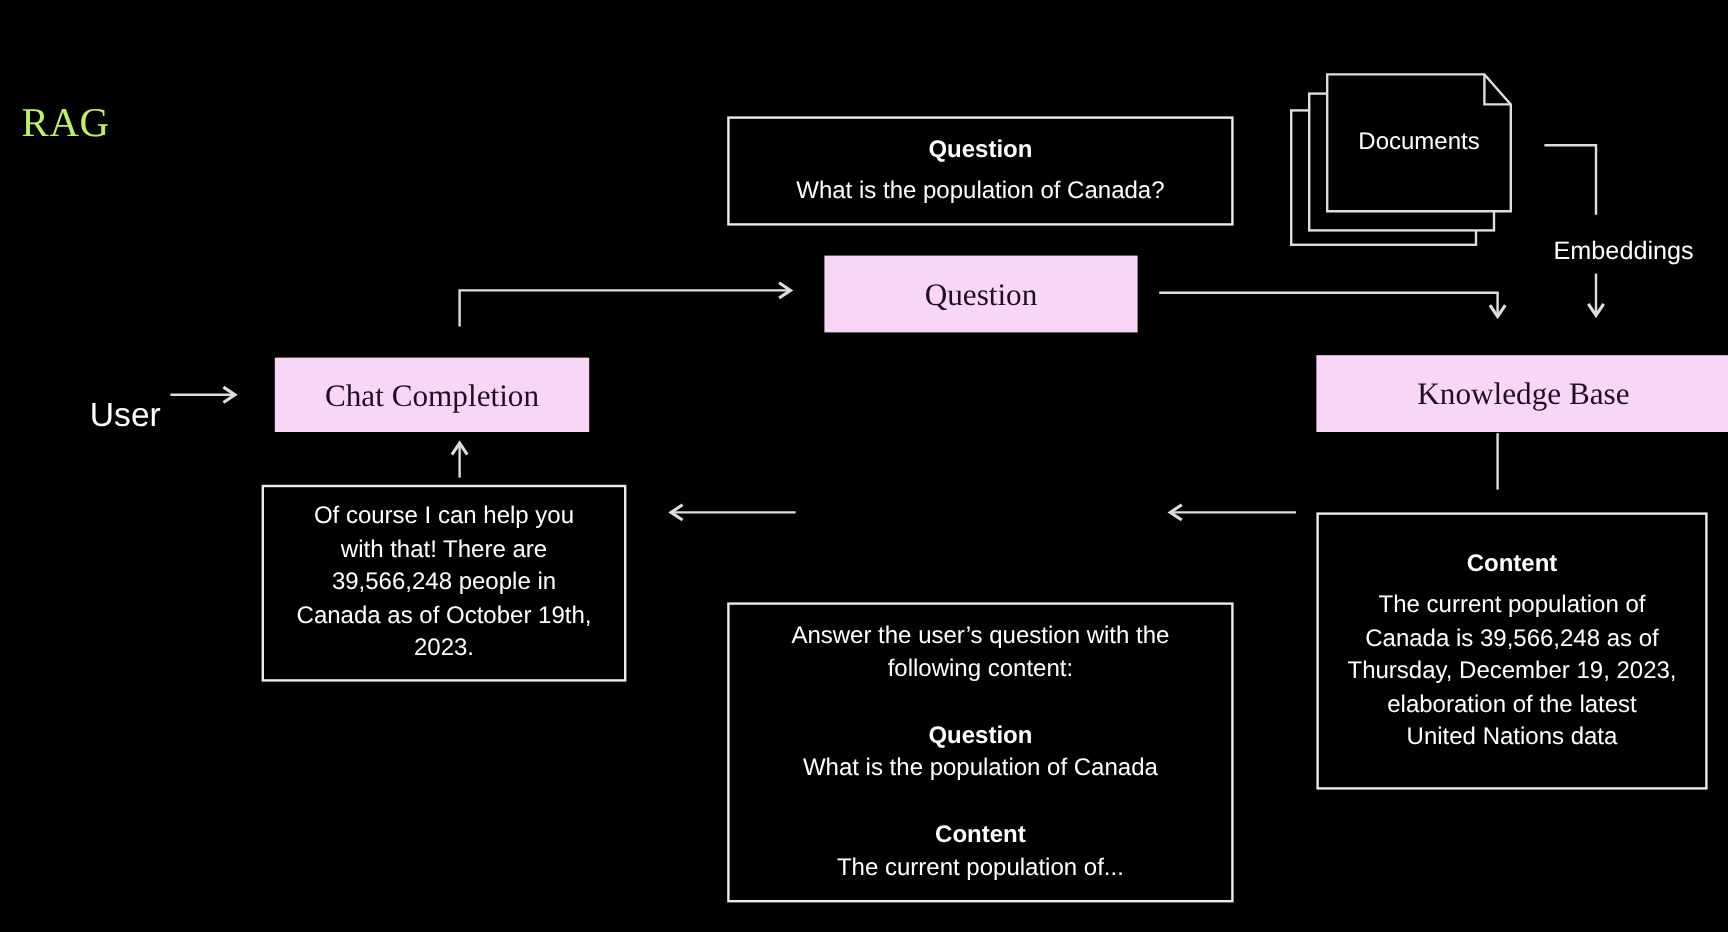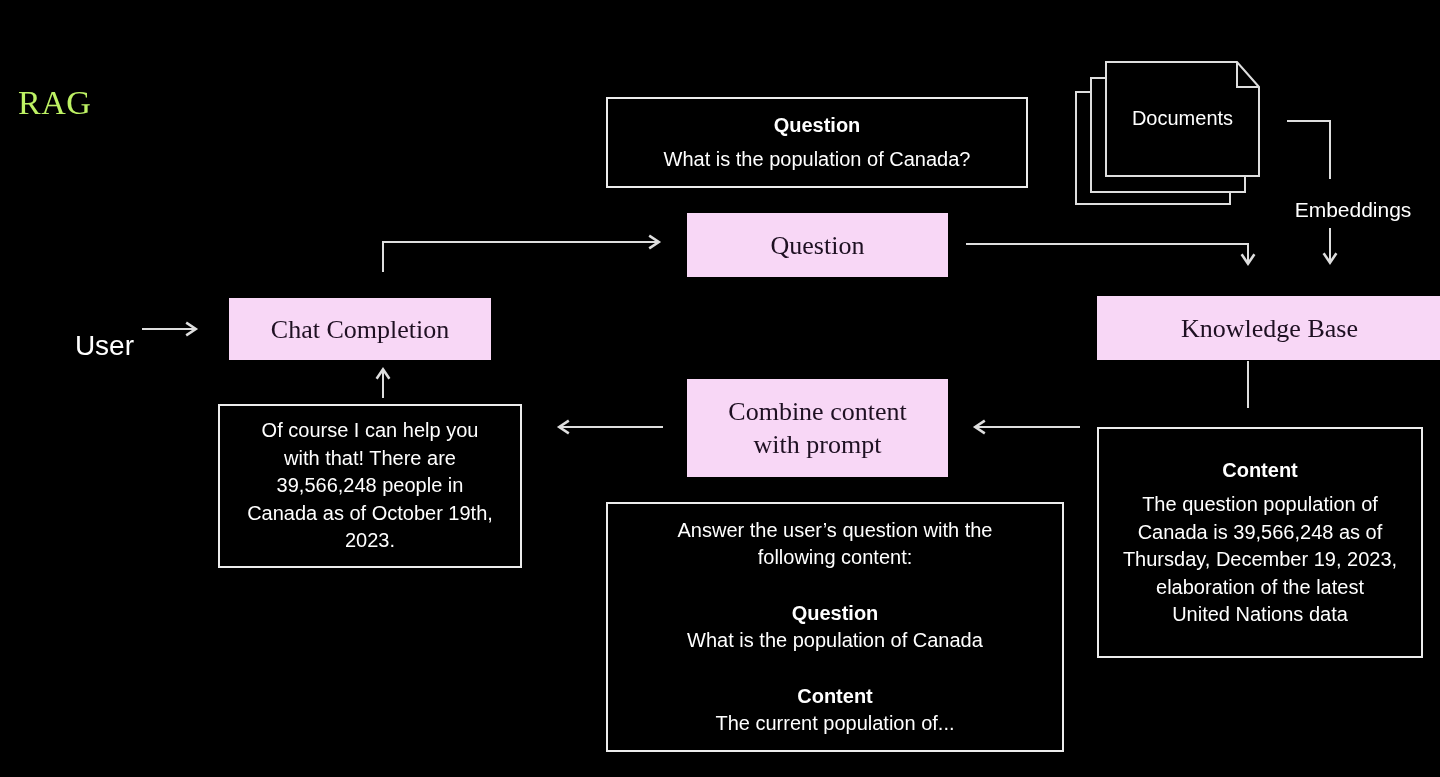--- a/index.html
+++ b/index.html
@@ -55,21 +55,21 @@
   .user-label{left:64px;top:316px;width:70px;text-align:right;font-size:28px;margin-top:14px;}
 
   .example-question{left:606px;top:97px;width:422px;height:91px;gap:6px;}
   .question-pink{left:687px;top:213px;width:261px;height:64px;}
   .chat-completion{left:229px;top:298px;width:262px;height:62px;}
   .knowledge-base{left:1097px;top:296px;width:345px;height:64px;}
   .combine{left:687px;top:379px;width:261px;height:98px;}
   .answer-box{left:218px;top:404px;width:304px;height:164px;}
   .content-box{left:1097px;top:427px;width:326px;height:231px;}
   .content-box .box-heading{margin-bottom:7px;}
-  .prompt-box{left:606px;top:502px;width:458px;height:250px;}
+  .prompt-box{left:606px;top:502px;width:422px;height:250px;}
 </style>
 </head>
 <body>
 
 <div class="canvas">
 
   <svg class="overlay" viewBox="0 0 1440 777">
     <defs>
       <marker id="arrowhead" viewBox="0 0 10 10" refX="6.5" refY="5" markerWidth="8" markerHeight="8" orient="auto-start-reverse">
         <path d="M1,1 L7,5 L1,9"></path>
@@ -114,36 +114,32 @@
   </div>
 
   <div class="abs pink-box chat-completion">
     <div>Chat Completion</div>
   </div>
 
   <div class="abs pink-box knowledge-base">
     <div>Knowledge Base</div>
   </div>
 
-  <div class="abs pink-box combine">
-    <div>Combine content</div>
-    <div>with prompt</div>
-  </div>
 
   <div class="abs outline-box answer-box">
     <div>Of course I can help you</div>
     <div>with that! There are</div>
     <div>39,566,248 people in</div>
     <div>Canada as of October 19th,</div>
     <div>2023.</div>
   </div>
 
   <div class="abs outline-box content-box">
     <div class="box-heading">Content</div>
-    <div>The question population of</div>
+    <div>The current population of</div>
     <div>Canada is 39,566,248 as of</div>
     <div>Thursday, December 19, 2023,</div>
     <div>elaboration of the latest</div>
     <div>United Nations data</div>
   </div>
 
   <div class="abs outline-box prompt-box">
     <div class="para">
       <div>Answer the user’s question with the</div>
       <div>following content:</div>

